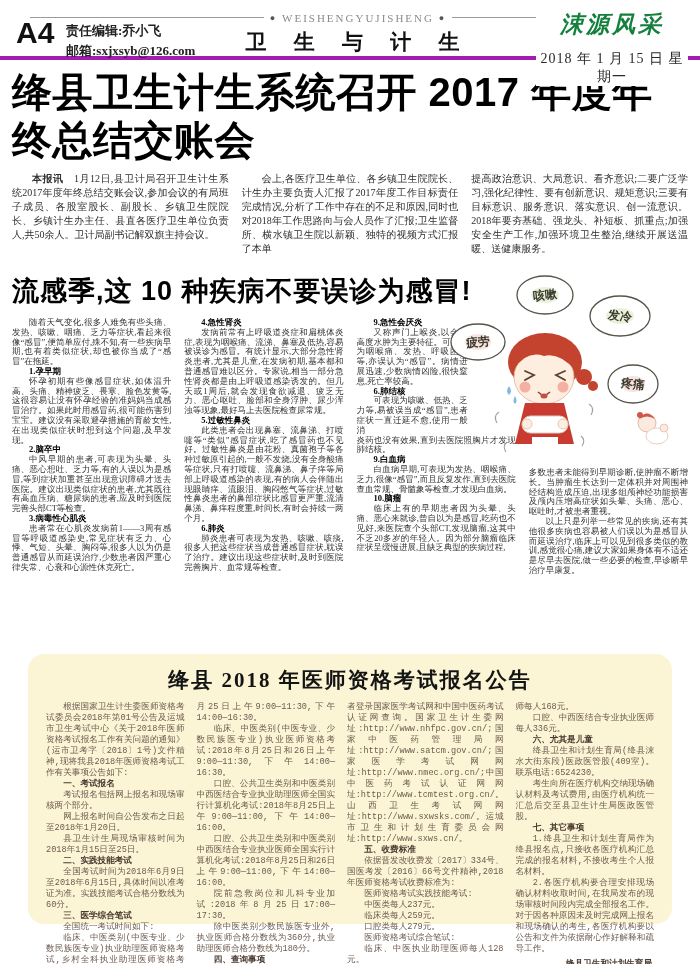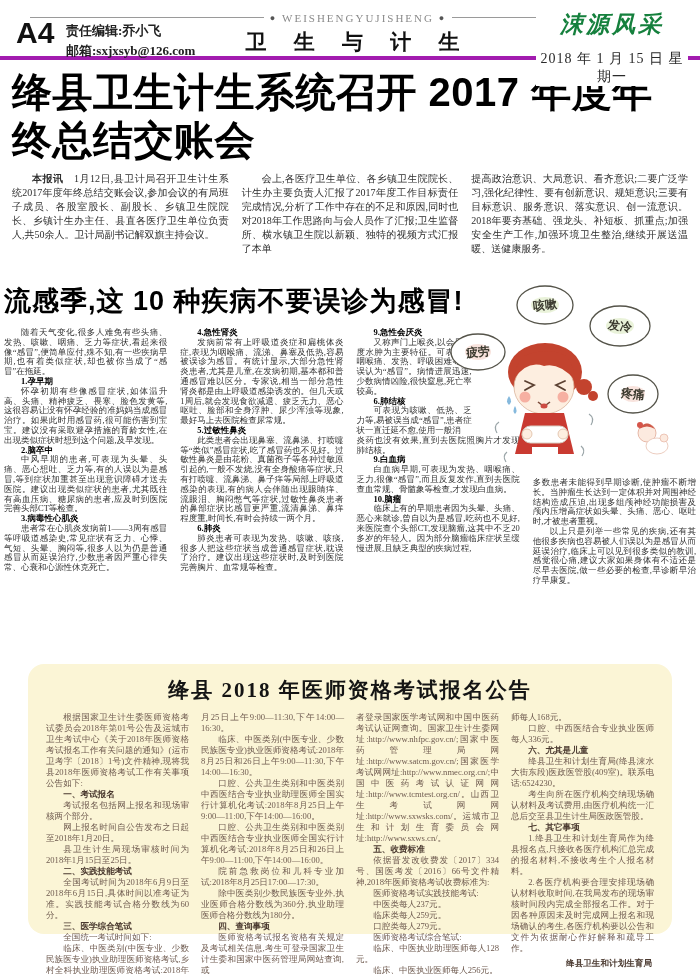--- a/index.html
+++ b/index.html
@@ -23,39 +23,39 @@
   .brand .date{font-size:14px;font-weight:normal;color:#2a2a2a;margin-top:13px;letter-spacing:1px;}
   
   .headline{margin:8px 12px 4px;font-family:"Liberation Sans","DejaVu Sans",sans-serif;
             font-weight:900;font-size:40px;line-height:1.2;color:#000000;letter-spacing:0.5px;}
   
   .acols{display:flex;gap:13px;padding:4px 12px 0;height:102px;overflow:hidden;}
   .acol{flex:1;font-size:10px;line-height:14px;text-align:justify;color:#2e2e2e;}
   .acol .seg{margin:0;}
   .lead-label{font-weight:bold;}
   
-  .flu{position:relative;margin-top:10px;padding:0 4px;}
+  .flu{position:relative;margin-top:0;padding:0 12px;}
   .flu-title{font-family:"Liberation Sans","DejaVu Sans",sans-serif;font-weight:bold;
              font-size:27px;color:#000;letter-spacing:1px;line-height:34px;}
   .flu-cols{display:flex;gap:13px;margin-top:10px;height:324px;overflow:hidden;}
   .fcol{flex:1;font-size:8.5px;line-height:9.8px;text-align:justify;color:#333;}
   .fcol4{padding-top:150px;box-sizing:border-box;}
   .seg{margin:0;}
   .seg.h{font-weight:bold;text-indent:2em;color:#000;}
   .seg.p{text-indent:2em;}
   .seg.cont{text-indent:0;}
   .seg.narrow{padding-right:48px;}
   .illus{position:absolute;top:0;right:8px;width:255px;height:200px;pointer-events:none;}
   .bubble-text{font-family:"Liberation Serif","DejaVu Serif",serif;font-weight:bold;font-size:12px;fill:#3c3b30;}
   
   .notice{margin:12px auto 0;width:644px;height:270px;background:#fbf5d6;border-radius:16px;
           padding:8px 18px 0;box-sizing:border-box;}
   .notice-title{text-align:center;font-size:21px;font-weight:bold;color:#141414;
                 letter-spacing:2px;margin:4px 0 8px;}
-  .ncols{display:flex;gap:12px;height:262px;overflow:hidden;}
+  .ncols{display:flex;gap:12px;height:262px;overflow:hidden;font-family:Liberation Mono, monospace;}
   .ncol{flex:1;font-size:8.6px;line-height:11px;color:#6e5a4f;text-align:justify;}
   .ncol .seg.h{color:#4a392f;}
   .seg.sig1{text-align:right;font-weight:bold;color:#4a392f;text-indent:0;margin-top:4px;padding-right:2px;}
 </style>
 </head>
 <body>
 
 <div class="header">
   <div class="topline"></div>
   <div class="pageno">A4</div>

